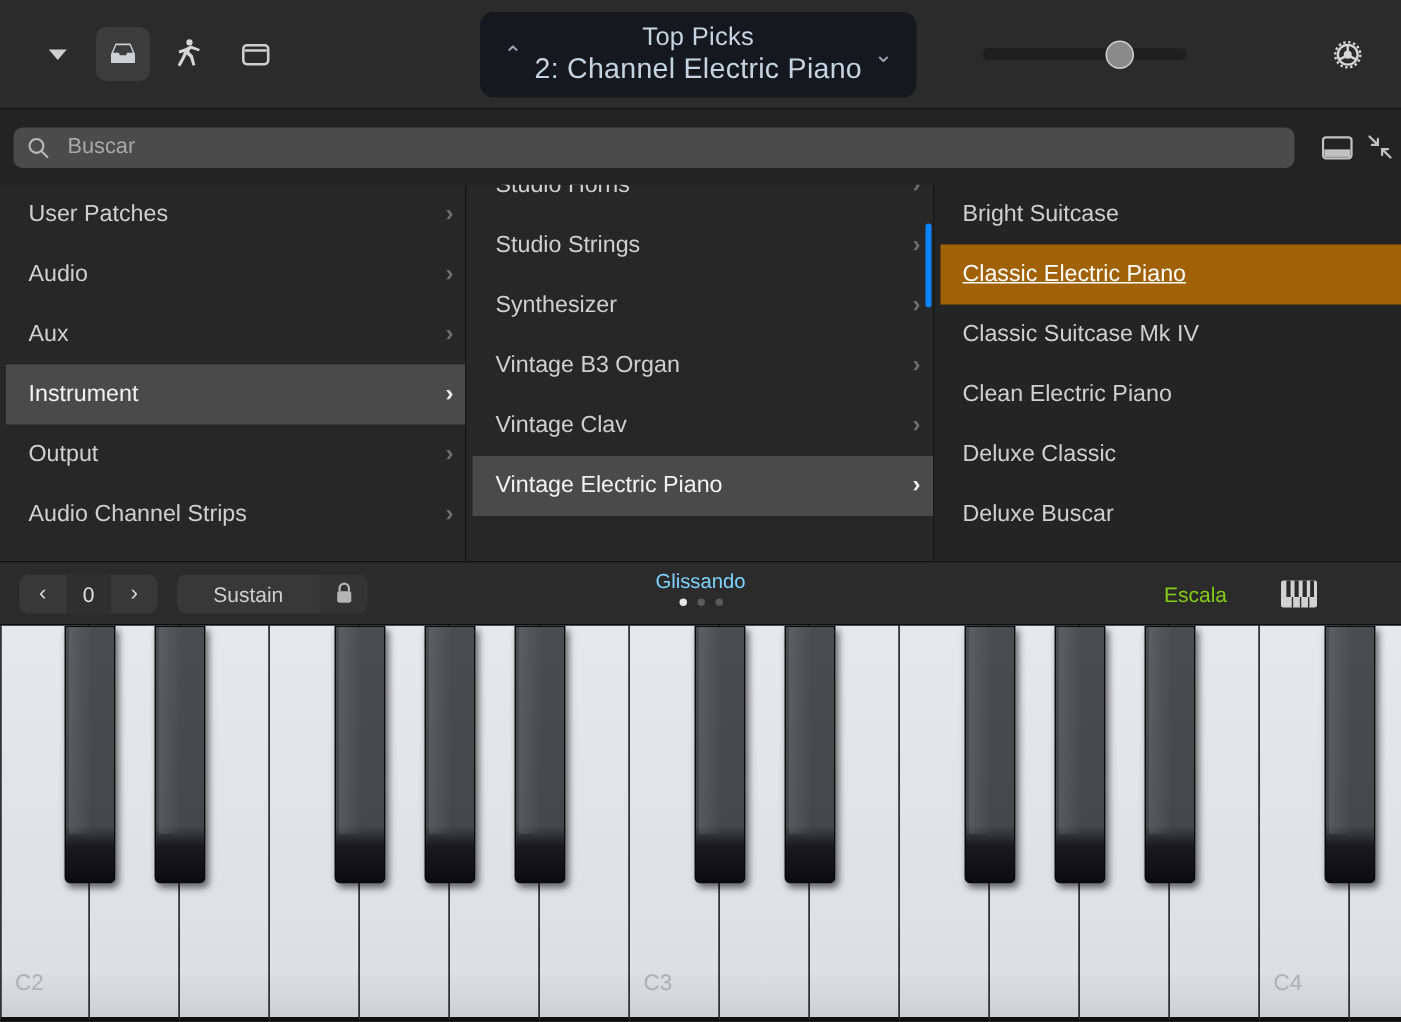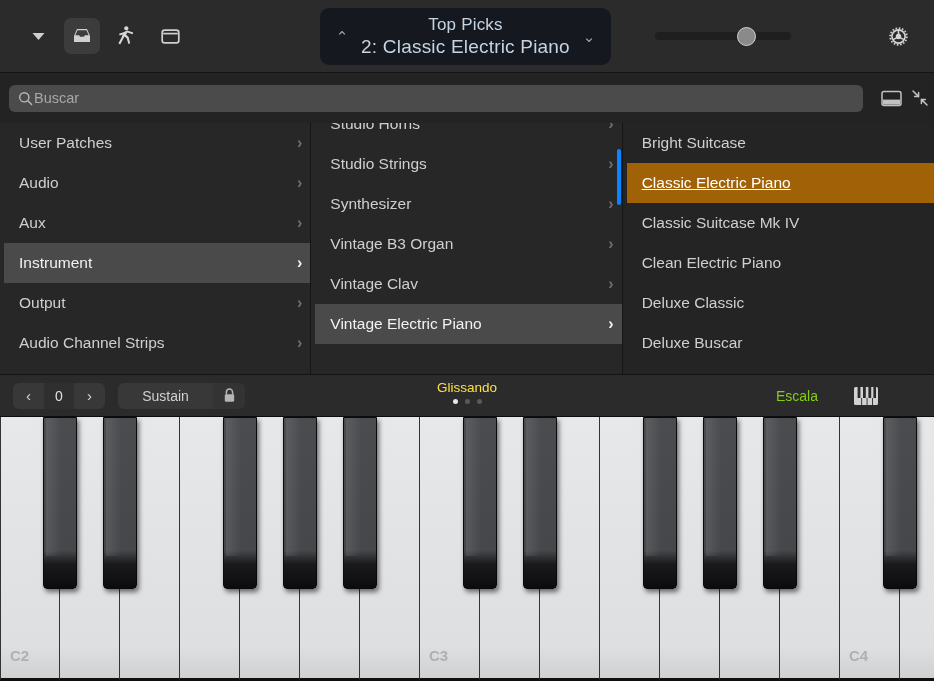--- a/index.html
+++ b/index.html
@@ -47,21 +47,21 @@
   }
   .gear { position: absolute; left: 884px; top: 22px; width: 29px; height: 29px; cursor: pointer; color:#d6d6d6;}
 
   
   .searchbar {
     position: absolute; left: 0; top: 73px; width: 934px; height: 50px;
     background: #232323; display: flex; align-items: center;
   }
   .search-field {
     margin-left: 9px; width: 900px; height: 27px; background: #4b4b4b;
-    border-radius: 6px; display: flex; align-items: center; padding-left: 9px; gap: 1px;
+    border-radius: 6px; display: flex; align-items: center; padding-left: 9px; gap: 12px;
     cursor: text;
   }
   .search-field svg { flex: none; }
   .search-input {
     background: transparent; border: none; outline: none;
     color: #d9d9d9; font-family: "Liberation Sans", sans-serif; font-size: 14.5px;
     width: 100%; padding: 0;
   }
   .search-input::placeholder { color: #a8a8a8; }
   .sb-icon { width: 30px; height: 34px; display:flex; align-items:center; justify-content:center; cursor:pointer; color:#b9b9b9;}
@@ -106,31 +106,31 @@
     background: #383838; border-radius: 6px; height: 26px; overflow: hidden;
   }
   .oct-btn { width: 31px; height: 26px; display:flex; align-items:center; justify-content:center;
     color:#d8d8d8; font-size: 15px; cursor:pointer; }
   .oct-val { width: 30px; text-align:center; color:#e0e0e0; font-size:14px; background:#2f2f2f; height:26px; line-height:26px; }
   .sustain-group { margin-left: 13px; display: flex; align-items: center; background: #383838; border-radius: 6px; height: 26px; overflow: hidden; }
   .sustain-btn { width: 95px; height: 26px; line-height: 26px; text-align: center; color: #cfcfcf; font-size: 14px; cursor: pointer; }
   .lock-btn { width: 32px; height: 26px; display:flex; align-items:center; justify-content:center; background:#333333; cursor:pointer; color:#b5b5b5;}
 
   .gliss { position: absolute; left: 0; right: 0; top: 5px; text-align: center; pointer-events: none; }
-  .gliss-label { color: #fde047; font-size: 13.5px; }
+  .gliss-label { color: #7dd3fc; font-size: 13.5px; }
   .dots { margin-top: 4px; display: flex; justify-content: center; gap: 7px; pointer-events: auto; }
   .dot { width: 5px; height: 5px; border-radius: 50%; background: #5a5a5a; cursor: pointer; }
   .dot.on { background: #e6e6e6; }
 
   .escala { position: absolute; right: 116px; top: 13px; color: #84cc16; font-size: 14px; cursor: pointer; }
   .keys-icon { position: absolute; right: 55px; top: 10px; cursor: pointer; }
 
   
   .piano { position: absolute; left: 0; top: 417px; width: 934px; height: 264px; background: #1a1a1a; overflow: hidden; }
-  .white-keys { position: absolute; left: 0; top: 0; height: 256px; width: 100%; display: flex; font-weight: bold; }
+  .white-keys { position: absolute; left: 0; top: 0; height: 256px; width: 100%; display: flex; }
   .wkey {
     position: relative; height: 264px; background: linear-gradient(#e7e8ea, #dedfe1 88%, #cfd0d2);
     border-right: 1px solid #333; border-bottom: 3px solid #0f0f0f;
     box-sizing: border-box; cursor: pointer;
   }
   .wkey:first-child { border-left: 1px solid #333; }
   .wlabel { position: absolute; left: 9px; bottom: 14px; color: #aeb0b2; font-size: 15px; }
   .bkey {
     position: absolute; top: 0; width: 34px; height: 172px; cursor: pointer;
     background: linear-gradient(180deg, #4a4c4f 0%, #45474a 78%, #1a1a1c 86%, #0c0c0e 100%);
@@ -176,21 +176,21 @@
           <rect x="3.2" y="5.2" width="16.6" height="12.6" rx="2.4" fill="none" stroke="#cfcfcf" stroke-width="1.7"></rect>
           <path d="M4.2 8.6 H18.8" stroke="#cfcfcf" stroke-width="1.7"></path>
         </svg>
       </div>
     </div>
 
     <div class="display">
       <div class="chev">⌃</div>
       <div class="display-text">
         <div class="display-line1">Top Picks</div>
-        <div class="display-line2">2: Classic Electric Piano</div>
+        <div class="display-line2">2: Channel Electric Piano</div>
       </div>
       <div class="chev">⌄</div>
     </div>
 
     <div class="slider-wrap">
       <div class="slider-track"></div>
       <div class="slider-knob"></div>
     </div>
 
     <div class="gear">

